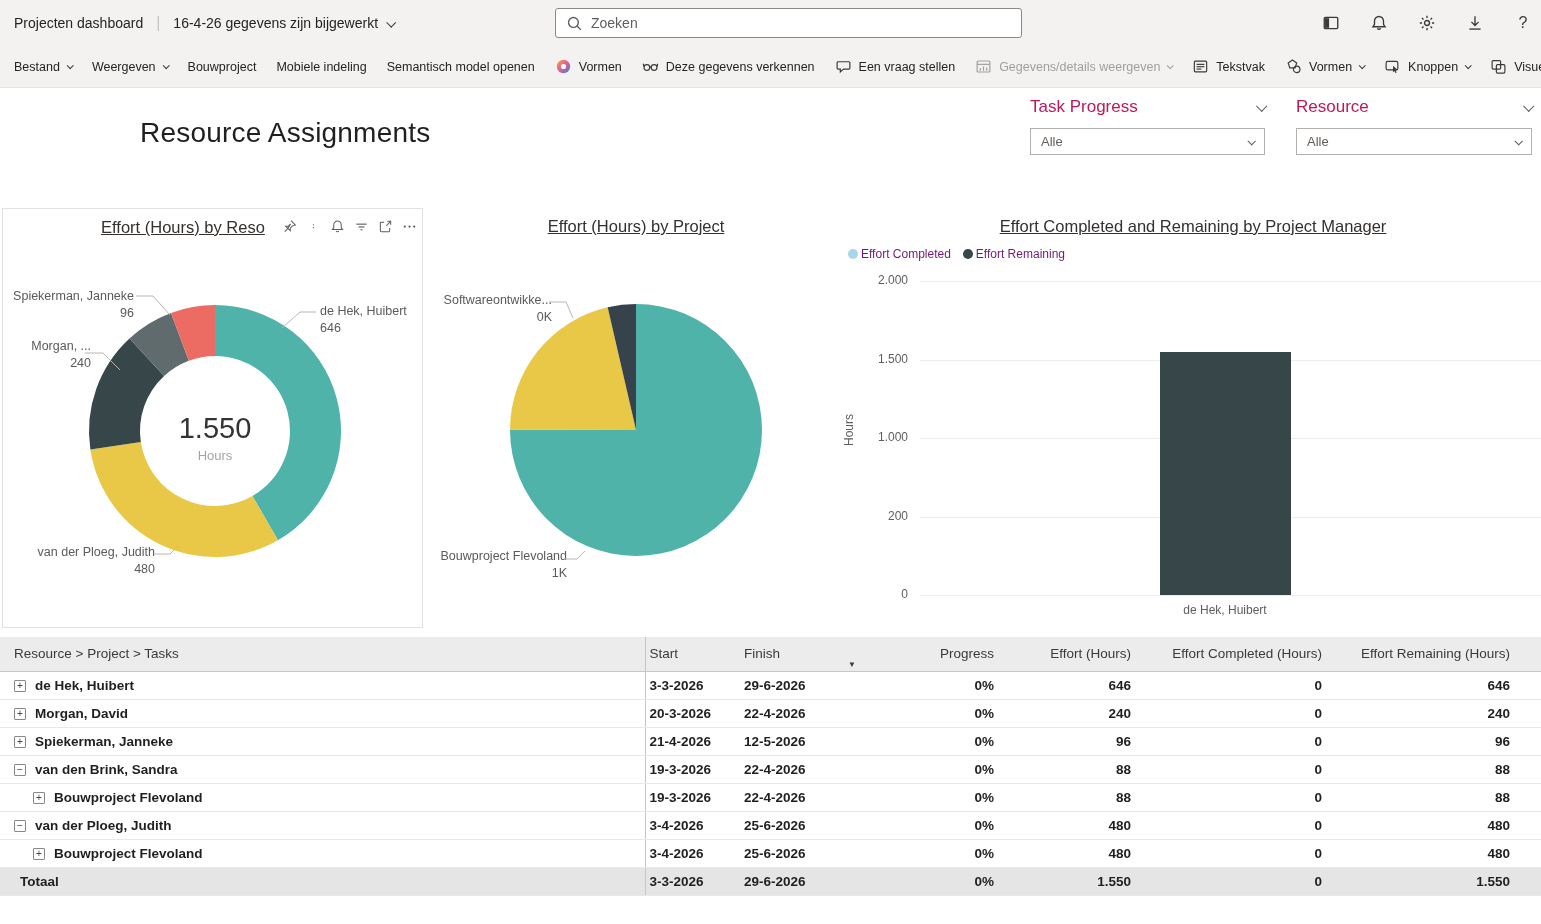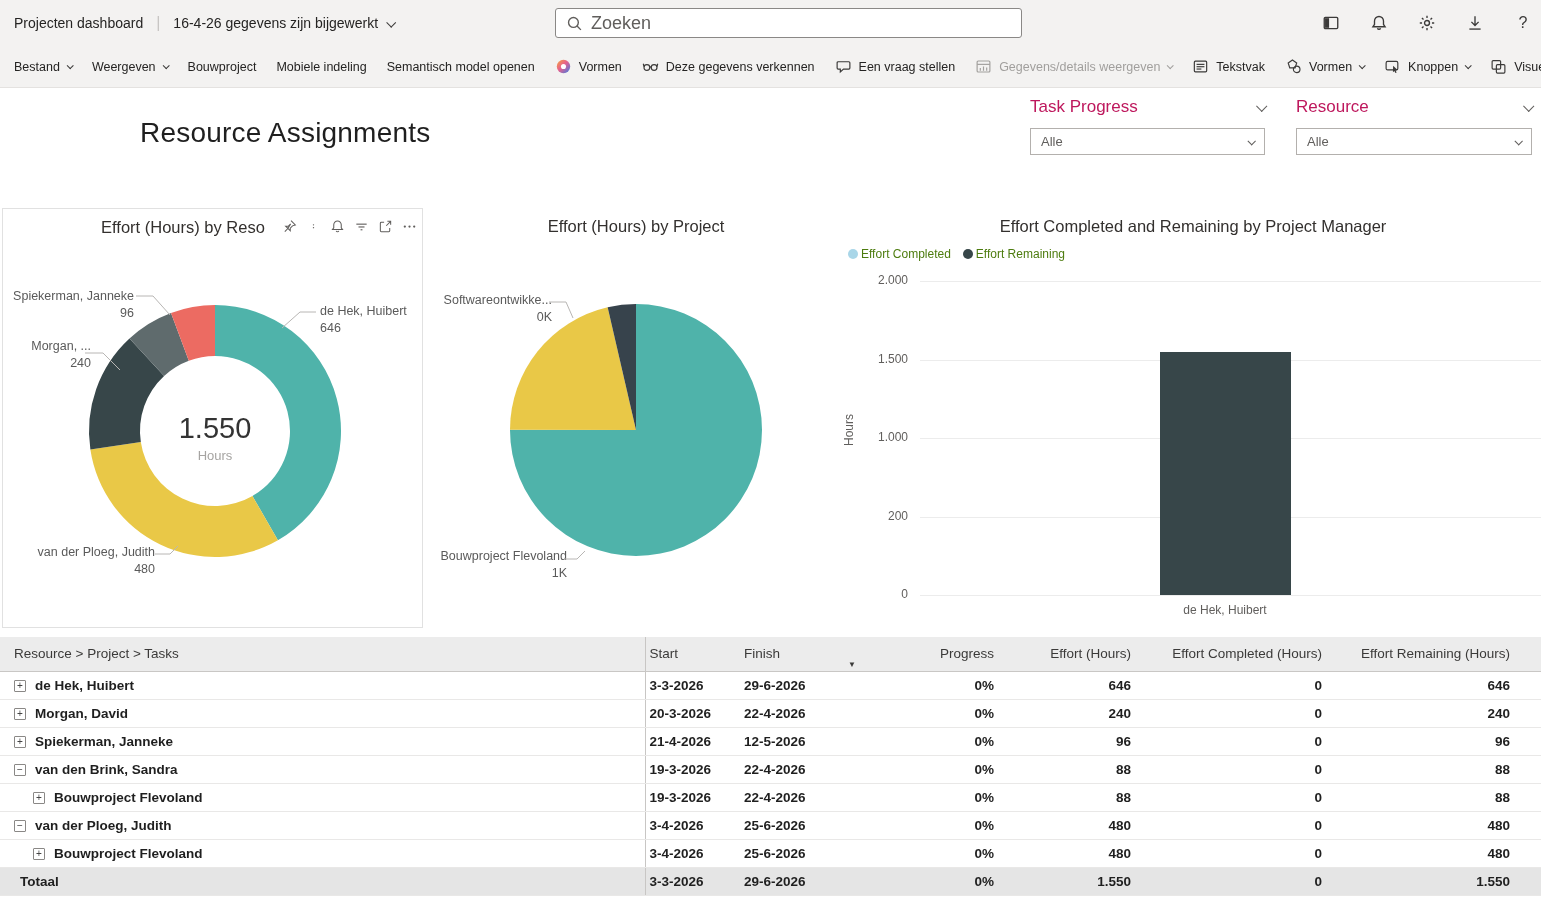--- a/index.html
+++ b/index.html
@@ -6,21 +6,21 @@
 html,body { width:1541px; height:924px; }
 body { position:relative; background:#fff; font-family:"Liberation Sans",sans-serif; color:#252423; overflow:hidden; }
 
 
 .topbar { position:absolute; left:0; top:0; width:1541px; height:46px; background:#f3f2f1; display:flex; align-items:center; }
 .topbar-left { display:flex; align-items:center; padding-left:14px; font-size:14px; white-space:nowrap; }
 .tb-divider { color:#c8c6c4; margin:0 13px; font-size:16px; }
 .status-group { display:flex; align-items:center; gap:9px; cursor:pointer; }
 .chev { width:7px; height:7px; border-right:1.4px solid #3b3a39; border-bottom:1.4px solid #3b3a39; transform:rotate(45deg) translateY(-1px); display:inline-block; }
 .searchbox { position:absolute; left:555px; top:8px; width:467px; height:30px; background:#fff; border:1px solid #8a8886; border-radius:3px; display:flex; align-items:center; padding:0 10px; gap:8px; }
-.searchbox input { border:none; outline:none; flex:1; font-size:18px; font-family:inherit; color:#252423; background:transparent; }
+.searchbox input { border:none; outline:none; flex:1; font-size:14px; font-family:inherit; color:#252423; background:transparent; }
 .searchbox input::placeholder { color:#605e5c; }
 .topbar-icons { position:absolute; right:9px; top:0; height:46px; display:flex; align-items:center; gap:30px; color:#3b3a39; }
 .tb-icon { width:18px; height:18px; display:flex; align-items:center; justify-content:center; cursor:pointer; }
 .help-glyph { font-size:16px; color:#3b3a39; }
 
 
 .menubar { position:absolute; left:0; top:46px; width:1541px; height:42px; background:#f3f2f1; border-bottom:1px solid #e4e2e0; display:flex; align-items:center; gap:20px; padding:0 14px; white-space:nowrap; overflow:hidden; }
 .menu-item { display:flex; align-items:center; gap:7px; font-size:12.5px; color:#252423; cursor:pointer; flex:0 0 auto; }
 .menu-item.disabled { color:#a19f9d; }
 .menu-item.disabled svg { stroke:#a19f9d; }
@@ -31,40 +31,40 @@
 
 .page-title { position:absolute; left:102px; top:117px; font-size:28px; font-weight:300; color:#1f1f1f; letter-spacing:.2px;margin-left:38px; }
 
 .slicer { position:absolute; top:95px; }
 .slicer-head { display:flex; justify-content:space-between; align-items:center; font-size:17px; color:#be185d; height:24px; }
 .slicer-head .chev { width:8px; height:8px; border-color:#605e5c; }
 .slicer-box { margin-top:9px; height:27px; border:1px solid #b3b0ad; background:#fff; display:flex; align-items:center; justify-content:space-between; padding:10px 10px; font-size:13px; color:#605e5c; cursor:pointer; }
 .slicer-box .chev { width:6px; height:6px; border-color:#605e5c; }
 
 
-.visual-title { font-size:16.5px; color:#33302e; }
+.visual-title { font-size:16.5px; color:#33302e;text-decoration:underline; }
 .vh-icons { position:absolute; right:5px; top:9px; display:flex; align-items:center; gap:8px; }
 .vh-icon { width:16px; height:16px; display:flex; align-items:center; justify-content:center; cursor:pointer; }
 
 #donut-card { position:absolute; left:2px; top:208px; width:421px; height:420px; border:1px solid #e1e1e1; background:#fff; }
 #donut-card .visual-title { position:absolute; left:98px; top:9px; }
 .donut-center { position:absolute; left:0; top:203px; width:424px; text-align:center; pointer-events:none; }
 .donut-center .val { font-size:29px; color:#333; }
 .donut-center .unit { margin-top:3px; font-size:13px; color:#a6a4a2; }
 .dlab { position:absolute; font-size:12.5px; color:#5a5a5a; line-height:17px; }
 .dlab span { display:block; }
 .leader { position:absolute; left:0; top:0; pointer-events:none; }
 
 #pie-vis { position:absolute; left:426px; top:208px; width:420px; height:420px; }
 #pie-vis .visual-title { position:absolute; left:0; top:9px; width:100%; text-align:center; }
 
 #bar-vis { position:absolute; left:845px; top:208px; width:696px; height:420px; }
 #bar-vis .visual-title { position:absolute; left:0; top:9px; width:100%; text-align:center; }
 .legend { position:absolute; left:3px; top:39px; display:flex; gap:12px; align-items:center; }
-.legend-item { display:flex; align-items:center; gap:3px; font-size:12px; color:#4d7c0f; }
+.legend-item { display:flex; align-items:center; gap:3px; font-size:12px; color:#701a75; }
 .legend-dot { width:10px; height:10px; border-radius:50%; }
 .gridline { position:absolute; left:75px; right:0; height:1px; background:#ececec; }
 .ytick { position:absolute; left:0; width:63px; text-align:right; font-size:12px; color:#605e5c; }
 .ylabel { position:absolute; left:-12px; top:215px; font-size:12px; color:#605e5c; transform:rotate(-90deg); }
 .bar-rect { position:absolute; cursor:pointer; }
 .xcat { position:absolute; left:280px; width:200px; top:395px; text-align:center; font-size:12px; color:#605e5c; }
 
 
 #matrix { position:absolute; left:0; top:637px; width:1541px; }
 #matrix table { border-collapse:collapse; table-layout:fixed; width:1541px; font-size:13.5px; }

